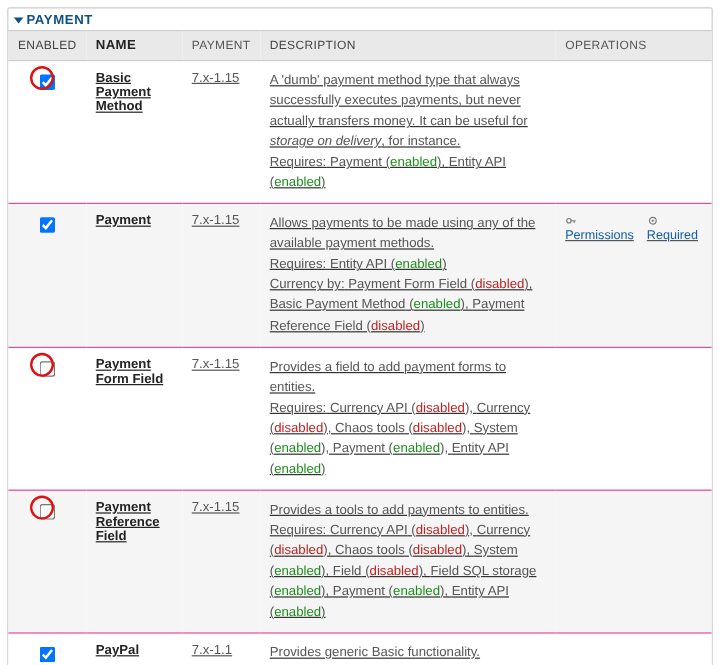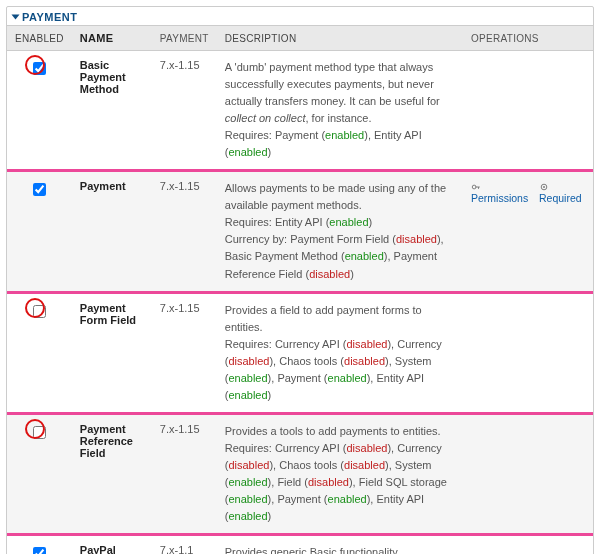--- a/index.html
+++ b/index.html
@@ -42,24 +42,25 @@
     border-top: 1px solid #ccc;
     border-bottom: 1px solid #ccc;
     padding: 6px 8px;
     text-align: left;
     font-size: 10px;
     font-weight: normal;
     color: #444;
     letter-spacing: 0.3px;
   }
   tbody td {
-    border-bottom: 3px solid #ec4899;
+    border-bottom: 1px solid #ec4899;
     padding: 8px;
     vertical-align: top;
     font-size: 11px;
+    text-decoration: underline;
   }
   .col-enabled { width: 54px; text-align: center; }
   .col-name    { width: 80px; font-weight: bold; color: #222; font-size: 11px; }
   .col-version { width: 48px; color: #555; }
   .col-desc    { }
   .col-ops     { width: 130px; color: #555; }
   tbody tr:nth-child(even) td { background: #f5f5f5; }
   tbody tr:nth-child(odd)  td { background: #fff; }
   .desc-line { color: #555; line-height: 1.55; }
   .req-label { color: #555; }
@@ -104,21 +105,21 @@
         <th class="col-desc">DESCRIPTION</th>
         <th class="col-ops">OPERATIONS</th>
       </tr>
     </thead>
     <tbody id="tbody">
         <tr>
           <td class="col-enabled"><span class="ck-wrap"><span class="ck-ring small"></span><input type="checkbox" checked="" style=""></span></td>
           <td class="col-name">Basic Payment Method</td>
           <td class="col-version">7.x-1.15</td>
           <td class="col-desc">
-            <div class="desc-line">A 'dumb' payment method type that always successfully executes payments, but never actually transfers money. It can be useful for <em>collect on collect</em>, for instance.</div>
+            <div class="desc-line">A 'dumb' payment method type that always successfully executes payments, but never actually transfers money. It can be useful for <em>storage on delivery</em>, for instance.</div>
             <div class="desc-line"><span class="req-label">Requires:</span> <span>Payment</span> (<span class="enabled">enabled</span>), <span>Entity API</span> (<span class="enabled">enabled</span>)</div>
           </td>
           <td class="col-ops"></td>
         </tr>
         <tr>
           <td class="col-enabled"><span class="ck-wrap"><input type="checkbox" checked="" style=""></span></td>
           <td class="col-name">Payment</td>
           <td class="col-version">7.x-1.15</td>
           <td class="col-desc">
             <div class="desc-line">Allows payments to be made using any of the available payment methods.</div>

